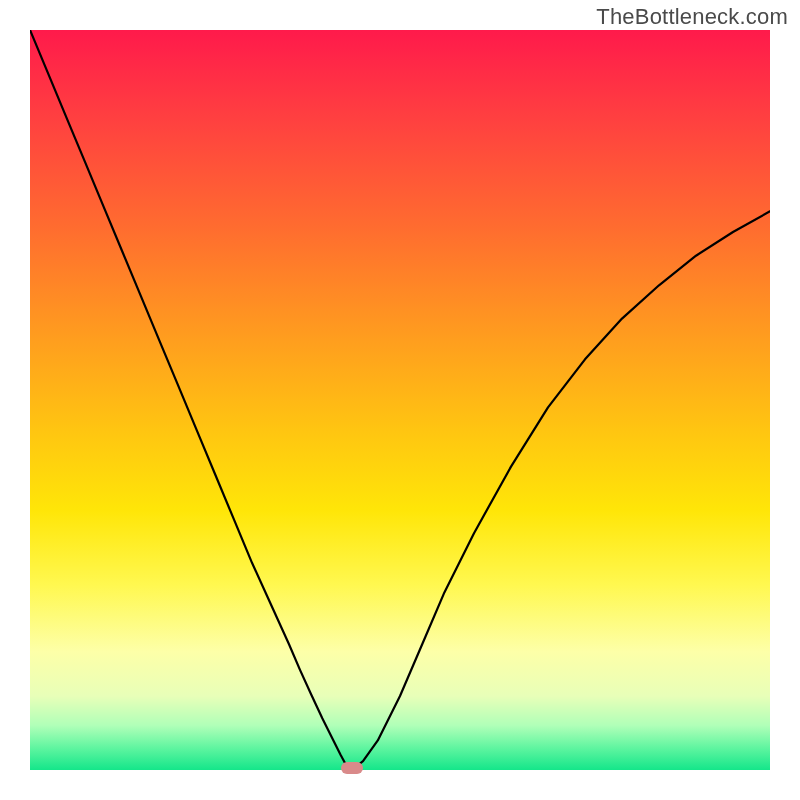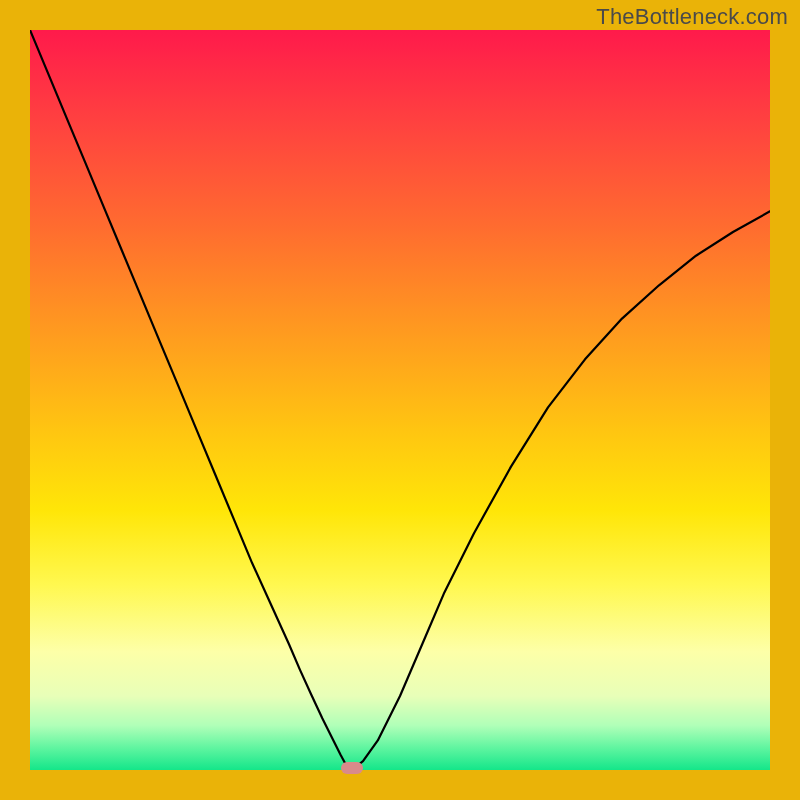--- a/index.html
+++ b/index.html
@@ -1,21 +1,21 @@
 <!DOCTYPE html>
 <html><head>
 <meta charset="utf-8">
 <style>
   * { margin: 0; padding: 0; box-sizing: border-box; }
   html, body { width: 800px; height: 800px; overflow: hidden; background: #000; }
   .frame {
     position: relative;
     width: 800px;
     height: 800px;
-    background: #eab308;
+    background: #ffffff;
   }
   .watermark {
     position: absolute;
     top: 4px;
     right: 12px;
     font-family: Arial, Helvetica, sans-serif;
     font-size: 22px;
     color: #4a4a4a;
     font-weight: 400;
     letter-spacing: 0.2px;

